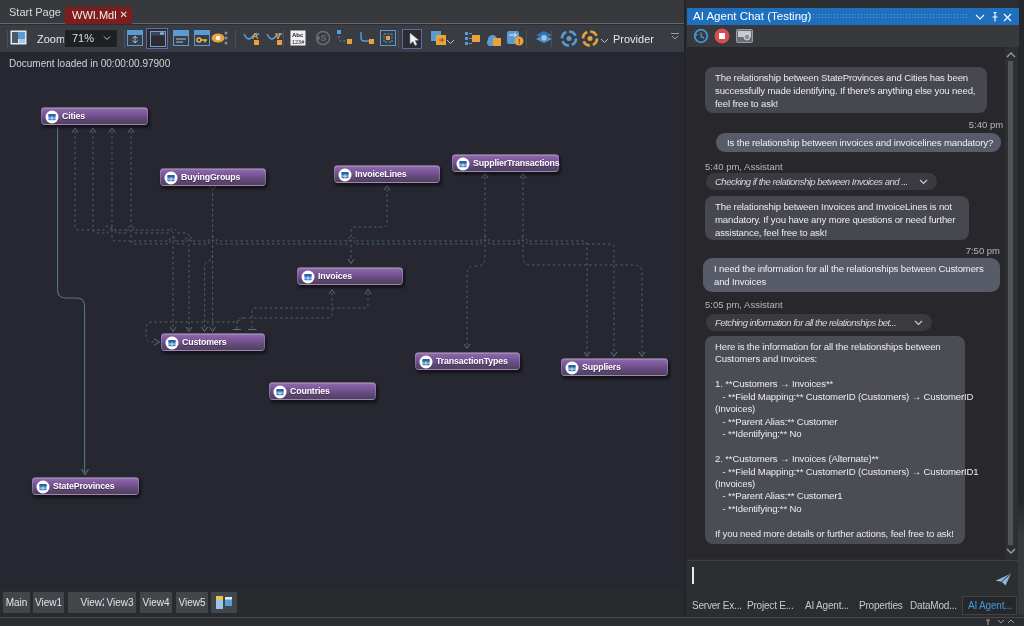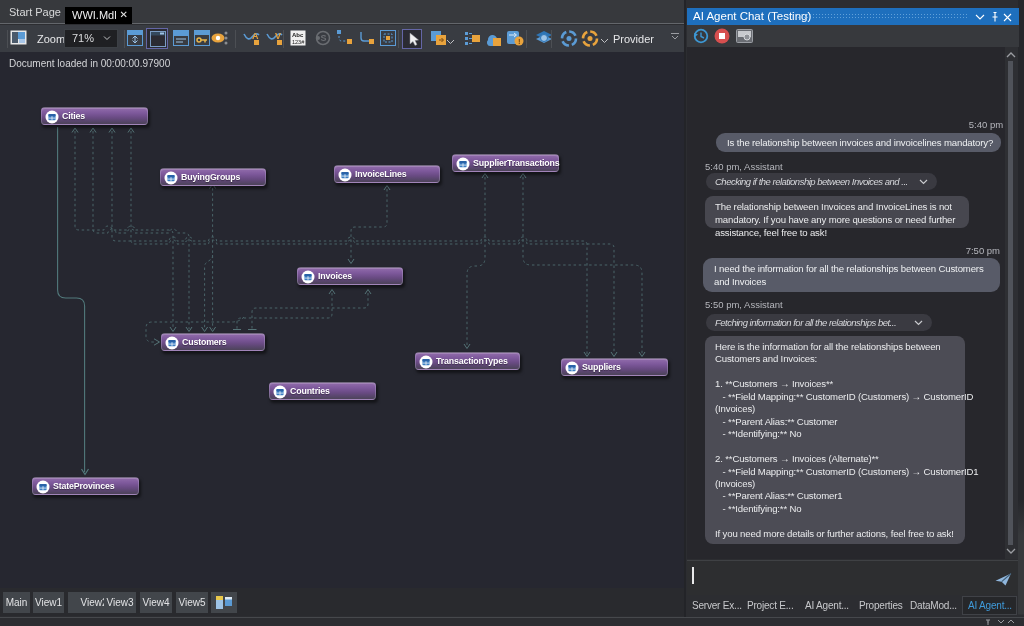--- a/index.html
+++ b/index.html
@@ -1,21 +1,21 @@
 <!DOCTYPE html>
 <html><head><meta charset="utf-8">
 <style>
 * { margin:0; padding:0; box-sizing:border-box; }
 html,body { width:1024px; height:626px; overflow:hidden; background:#2c2d31; font-family:"Liberation Sans",sans-serif; }
 #app { position:relative; width:1024px; height:626px; }
 .abs { position:absolute; }
 
 #tabbar { position:absolute; left:0; top:0; width:686px; height:24px; background:#37393d; border-bottom:1px solid #63666b; }
 #tabbar .start { position:absolute; left:9px; top:6px; font-size:11px; color:#d8d9da; }
-#tabbar .doc { position:absolute; left:65px; top:7px; width:67px; height:17px; background:#000000; color:#f0f0f1; font-size:11px; }
+#tabbar .doc { position:absolute; left:65px; top:7px; width:67px; height:17px; background:#7f1d1d; color:#f0f0f1; font-size:11px; }
 #tabbar .doc span.t { position:absolute; left:7px; top:2px; }
 #tabbar .doc span.x { position:absolute; right:4px; top:2px; font-size:10px; color:#e8e8e8; }
 #toolbar { position:absolute; left:0; top:25px; width:686px; height:27px; background:#393c42; }
 .sep { position:absolute; top:5px; width:1px; height:18px; background:#4c4f54; }
 #toolbar .lbl { position:absolute; top:8px; font-size:11px; color:#e6e7e9; }
 #zoomsel { position:absolute; left:64px; top:4px; width:54px; height:19px; background:#1f2023; border:1px solid #3c4045; color:#dcdddf; font-size:11px; line-height:17px; padding-left:7px; }
 #zoomsel .ch { position:absolute; right:6px; top:6px; }
 .tbtn { position:absolute; top:3px; width:22px; height:21px; }
 .tbtn.sel { background:#2b2b33; border:1px solid #6466a6; }
 .tbtn svg { position:absolute; left:3px; top:2px; }
@@ -430,30 +430,31 @@
 </div>
 <div id="chat" style="left:687px"></div>
     <div id="gutter" style="left:1005px"></div>
     <div id="thumb" style="left:1008px"></div>
 <svg style="position:absolute;left:1006px;top:52px" width="10" height="6">
       <path d="M1 5 L5 1 L9 5" stroke="#9b9da2" stroke-width="1.3" fill="none"></path>
     </svg>
 <svg style="position:absolute;left:1006px;top:548px" width="10" height="6">
       <path d="M1 1 L5 5 L9 1" stroke="#9b9da2" stroke-width="1.3" fill="none"></path>
     </svg>
+<div class="ab" style="left:705px;top:67px;width:282px;height:46px">The relationship between StateProvinces and Cities has been<br>successfully made identifying. If there's anything else you need,<br>feel free to ask!</div>
 <div class="meta" style="left:936px;top:119px;width:100px;text-align:center">5:40 pm</div>
 <div class="ub" style="left:716px;top:133px;width:285px;height:19px;line-height:14px">Is the relationship between invoices and invoicelines mandatory?</div>
 <div class="meta" style="left:705px;top:161px">5:40 pm, Assistant</div>
 <div class="pill" style="left:706px;top:173px;width:231px">Checking if the relationship between Invoices and ...<svg width="9" height="6">
         <path d="M1 1 L4.5 4.5 L8 1" stroke="#c8c9cd" stroke-width="1.2" fill="none"></path>
       </svg></div>
-<div class="ab" style="left:705px;top:196px;width:264px;height:32px">The relationship between Invoices and InvoiceLines is not<br>mandatory. If you have any more questions or need further<br>assistance, feel free to ask!</div>
+<div class="ab" style="left:705px;top:196px;width:264px;height:44px">The relationship between Invoices and InvoiceLines is not<br>mandatory. If you have any more questions or need further<br>assistance, feel free to ask!</div>
 <div class="meta" style="left:900px;top:245px;width:100px;text-align:right">7:50 pm</div>
 <div class="ub" style="left:703px;top:258px;width:297px;height:34px;padding-top:4px">I need the information for all the relationships between Customers<br>and Invoices</div>
-<div class="meta" style="left:705px;top:299px">5:50 pm, Assistant</div>
+<div class="meta" style="left:705px;top:299px">5:05 pm, Assistant</div>
 <div class="pill" style="left:706px;top:314px;width:226px">Fetching information for all the relationships bet...<svg width="9" height="6">
         <path d="M1 1 L4.5 4.5 L8 1" stroke="#c8c9cd" stroke-width="1.2" fill="none"></path>
       </svg></div>
 <div id="bigbox" style="left:705px;top:336px;width:260px;height:208px">Here is the information for all the relationships between
 Customers and Invoices:
 
 1. **Customers → Invoices**
    - **Field Mapping:** CustomerID (Customers) → CustomerID
 (Invoices)
    - **Parent Alias:** Customer

